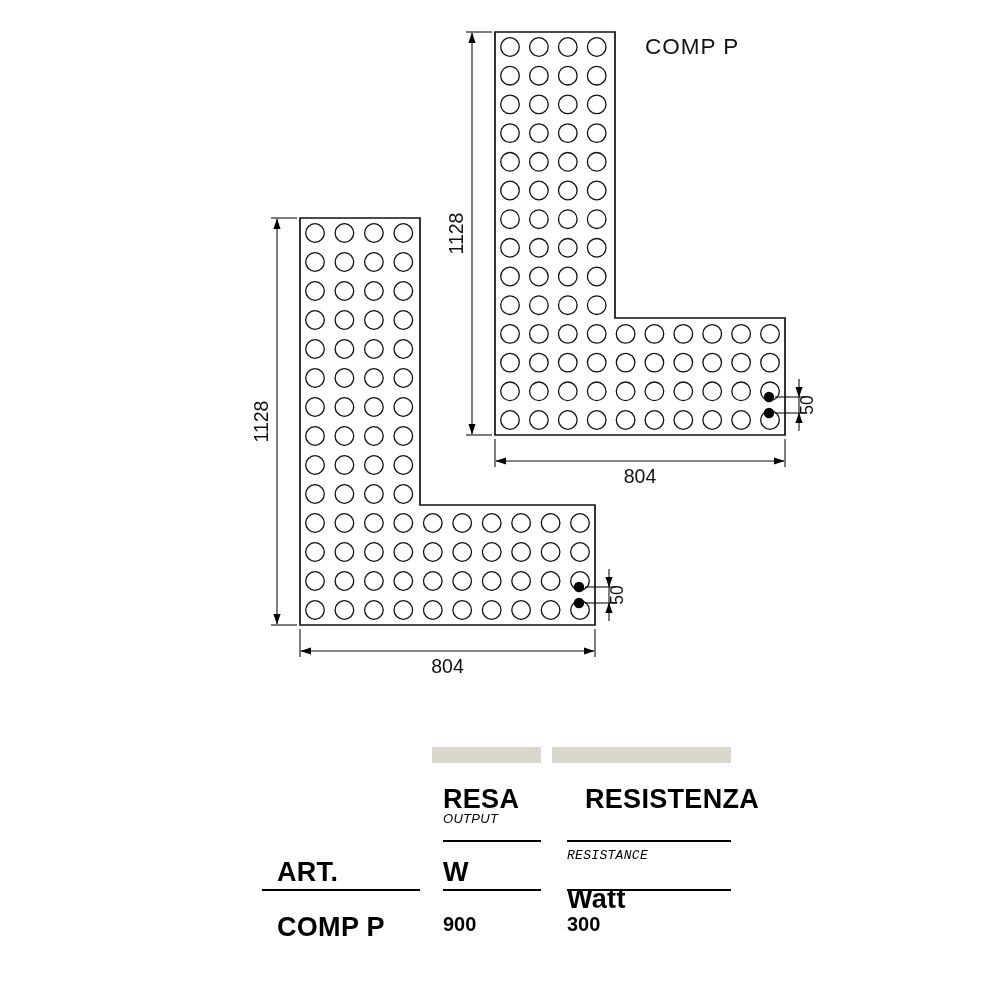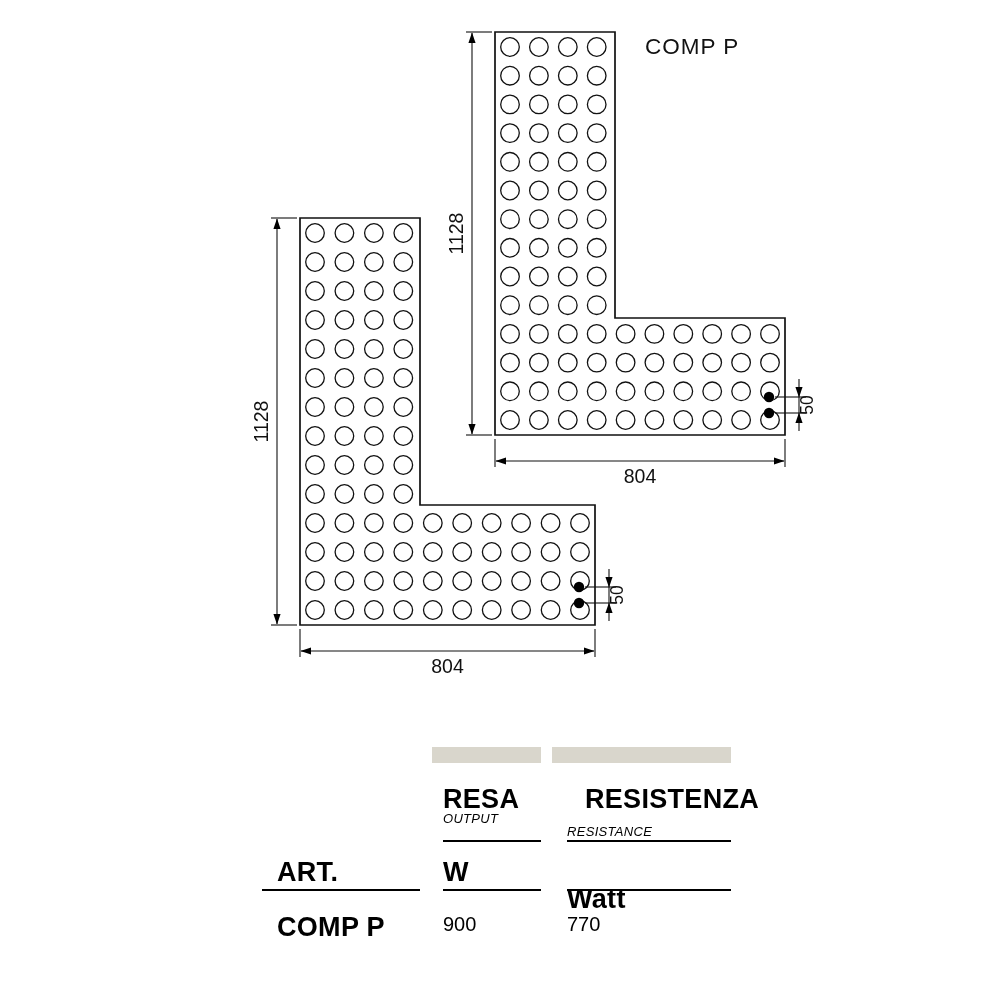--- a/index.html
+++ b/index.html
@@ -5,26 +5,26 @@
   html,body{margin:0;padding:0;background:#fff;}
   body{font-family:"Liberation Sans",sans-serif;color:#000;}
   .page{position:relative;width:1000px;height:1000px;background:#fff;overflow:hidden;}
   #diagram-svg{position:absolute;left:0;top:0;}
   svg text{font-family:"Liberation Sans",sans-serif;}
   .bar{position:absolute;background:#d9d6cc;}
   .bar1{left:432px;top:747px;width:109px;height:16px;}
   .bar2{left:552px;top:747px;width:179px;height:16px;}
   .th{position:absolute;font-weight:bold;font-size:27px;letter-spacing:.3px;white-space:nowrap;}
   .sub{position:absolute;font-style:italic;font-size:13px;letter-spacing:.3px;white-space:nowrap;}
-  .val{position:absolute;font-size:20px;white-space:nowrap;}
+  .val{position:absolute;font-size:20px;white-space:nowrap;font-weight:bold;}
   .rule{position:absolute;height:2px;background:#000;}
   .t-resa{left:443px;top:784px;}
   .t-resistenza{left:585px;top:784px;}
   .s-output{left:443px;top:811px;}
-  .s-resistance{left:567px;top:824px;}
+  .s-resistance{left:567px;top:848px;font-family:Liberation Mono, monospace;}
   .l1a{left:443px;top:840px;width:98px;}
   .l1b{left:567px;top:840px;width:164px;}
   .t-art{left:277px;top:857px;}
   .t-w{left:443px;top:857px;}
   .t-watt{left:567px;top:884px;}
   .l2a{left:262px;top:889px;width:158px;}
   .l2b{left:443px;top:889px;width:98px;}
   .l2c{left:567px;top:889px;width:164px;}
   .r-art{left:277px;top:912px;}
   .r-w{left:443px;top:913px;}
@@ -265,16 +265,16 @@
     <div class="th t-art">ART.</div>
     <div class="th t-w">W</div>
     <div class="th t-watt">Watt</div>
 
     <div class="rule l2a"></div>
     <div class="rule l2b"></div>
     <div class="rule l2c"></div>
 
     <div class="th r-art">COMP P</div>
     <div class="val r-w">900</div>
-    <div class="val r-watt">770</div>
+    <div class="val r-watt">300</div>
   </div>
 
 </div>
 
 </body></html>

